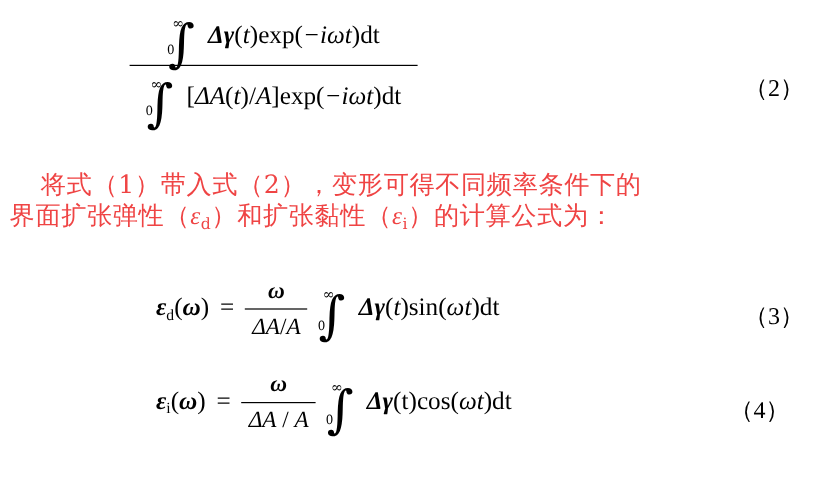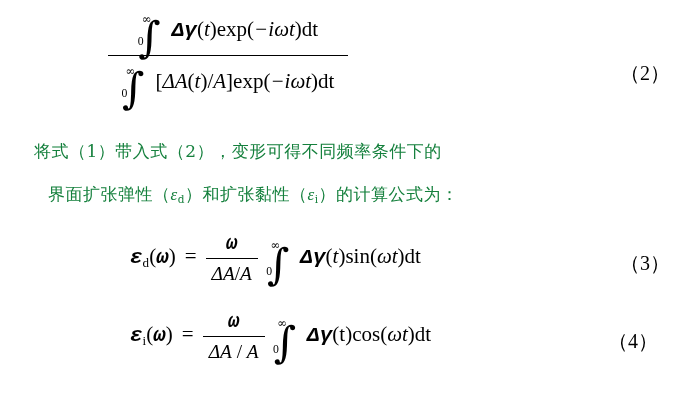--- a/index.html
+++ b/index.html
@@ -16,21 +16,21 @@
   }
   .page {
     position: relative;
     width: 694px;
     height: 407px;
     background: #ffffff;
   }
 
   
   .mi      { font-family: "Liberation Serif", serif; font-style: italic; }
-  .mi-b    { font-family: Liberation Mono, monospace; font-style: italic; font-weight: bold; }
+  .mi-b    { font-family: Liberation Serif, serif; font-style: italic; font-weight: bold; }
   .mn      { font-family: "Liberation Serif", serif; font-style: normal; }
   .sub     { font-size: 0.62em; vertical-align: -0.28em; font-style: normal; }
 
   
   .integral {
     display: inline-block;
     position: relative;
     vertical-align: middle;
     margin: 0 2px 0 0;
     height: 1em;
@@ -99,27 +99,27 @@
     position: absolute;
     right: 24px;
     top: 52px;
     font-size: 20px;
   }
 
   
   .para {
     position: absolute;
     font-family: "DejaVu Serif", serif;
-    font-size: 17px;
+    font-size: 21px;
     letter-spacing: 0.5px;
-    color: #15803d;
+    color: #ef4444;
     white-space: nowrap;
   }
   #para-line1 { left: 34px; top: 140px; }
-  #para-line2 { left: 8px;  top: 183px; margin-left: 40px; }
+  #para-line2 { left: 8px;  top: 166px; }
 
   
   #eq3-block {
     position: absolute;
     left: 0;
     top: 232px;
     width: 694px;
     height: 64px;
   }
   #eq3-body {

